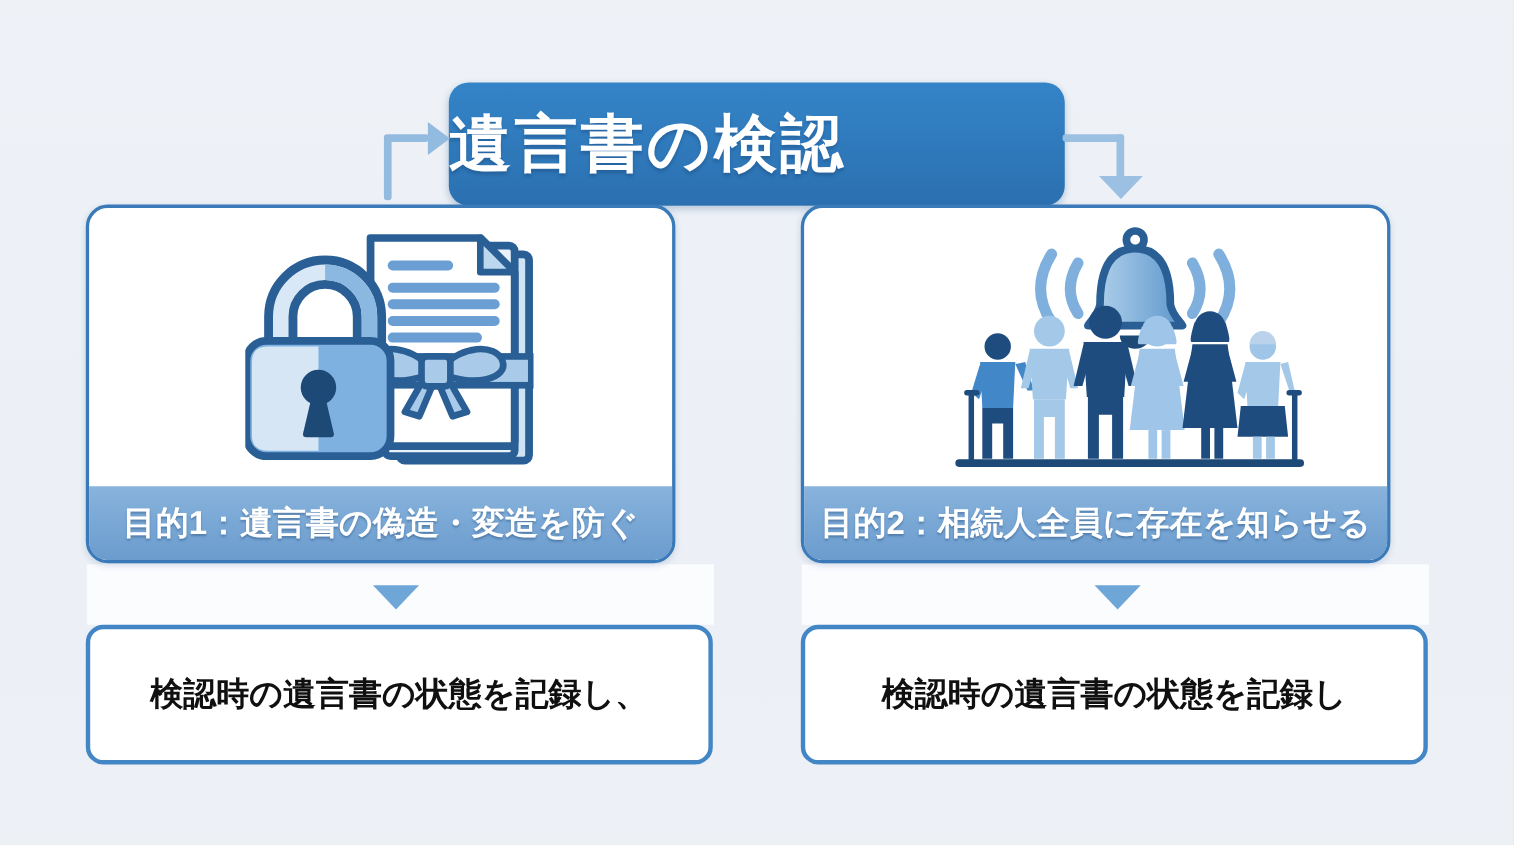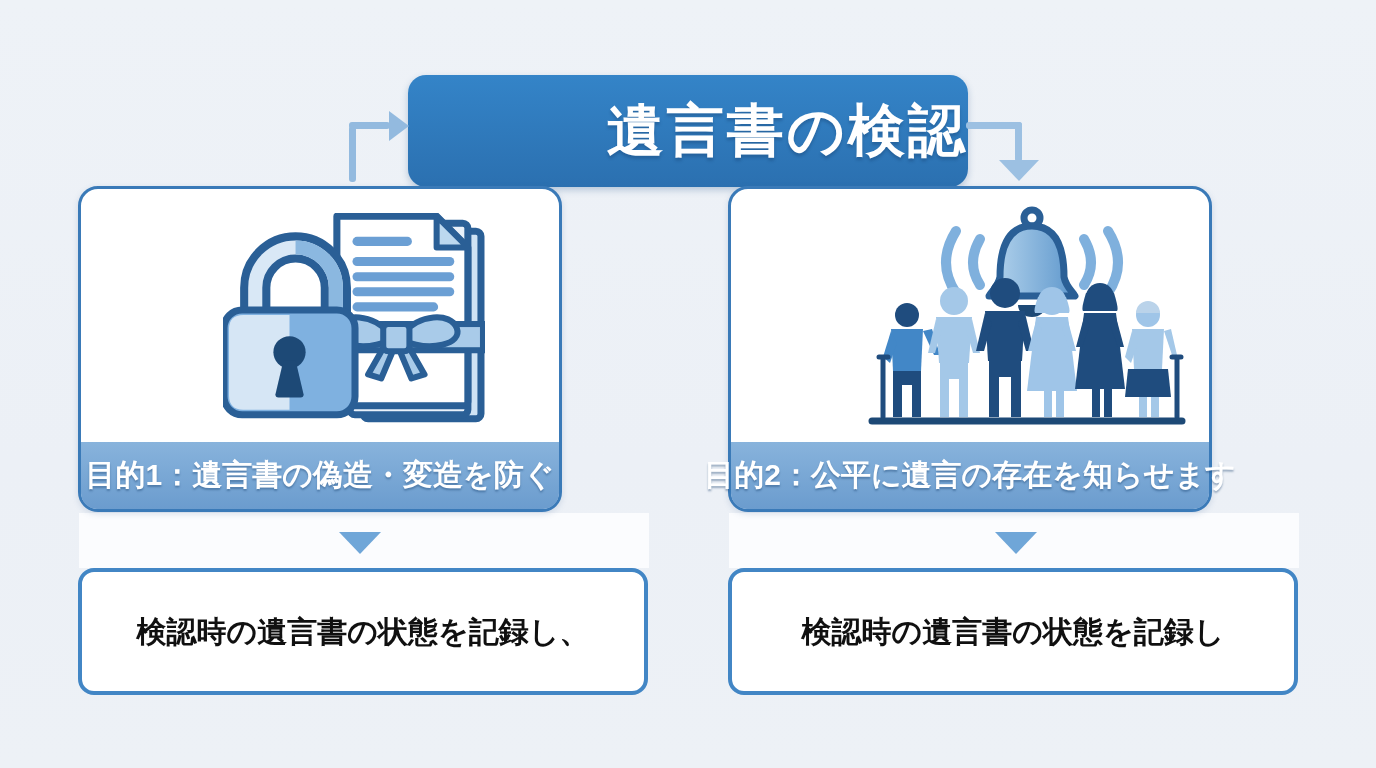--- a/index.html
+++ b/index.html
@@ -12,21 +12,21 @@
     width:1376px;height:768px;
     background:linear-gradient(180deg,#eef2f7 0%,#ecf0f6 60%,#edf1f6 100%);
     overflow:hidden;
   }
   
   .title-banner{
     position:absolute;left:408px;top:75px;width:560px;height:112px;
     background:linear-gradient(180deg,#3484c8 0%,#2b70b0 100%);
     border-radius:18px;
     box-shadow:0 3px 7px rgba(35,85,140,.28);
-    display:flex;align-items:center;justify-content:flex-end;
+    display:flex;align-items:center;justify-content:flex-start;
   }
   .title-banner span{
     color:#fff;font-size:57px;font-weight:800;letter-spacing:3px;
     text-shadow:0 3px 3px rgba(10,40,80,.25);
     white-space:nowrap;
   }
   
   .conn{position:absolute;background:#93badf;}
   .conn-l-v{left:349px;top:126px;width:7px;height:56px;border-radius:3px;}
   .conn-l-h{left:349px;top:122px;width:41px;height:7px;border-radius:3px;}
@@ -41,21 +41,21 @@
     position:absolute;left:999px;top:160px;width:0;height:0;
     border-left:20px solid transparent;border-right:20px solid transparent;
     border-top:21px solid #9cc0e2;
   }
   
   .gap-band{position:absolute;top:513px;height:55px;width:570px;background:#fbfcfe;}
   .gap-band.left{left:79px;}
   .gap-band.right{left:729px;}
   
   .card{
-    position:absolute;top:186px;width:484px;height:326px;
+    position:absolute;top:186px;width:536px;height:326px;
     background:#ffffff;border:3px solid #3a7ab8;border-radius:20px;
     box-sizing:border-box;
     box-shadow:0 2px 6px rgba(60,100,150,.18);
   }
   .card.left{left:78px;}
   .card.right{left:728px;}
   .card .caption{
     position:absolute;left:0;right:0;bottom:0;height:67px;
     background:linear-gradient(180deg,#88b3dc 0%,#6b9cce 100%);
     border-radius:0 0 16px 16px;
@@ -209,21 +209,21 @@
         <path d="M270 130 l-7 26 l6 6 l7 -20 Z" fill="#a4c8e8"></path>
         <path d="M302 130 l8 24 h5 l-6 -26 Z" fill="#a4c8e8"></path>
         <path d="M266 168 h40 l3 28 h-46 Z" fill="#1f4c7e"></path>
         <rect x="277" y="196" width="8" height="20" fill="#a4c8e8"></rect>
         <rect x="289" y="196" width="8" height="20" fill="#a4c8e8"></rect>
         <path d="M319 156 h-9 M315 156 v60" stroke="#1f4c7e" stroke-width="5" stroke-linecap="round" fill="none"></path>
 
         <path d="M10 220 H320" stroke="#1d4976" stroke-width="7" stroke-linecap="round"></path>
       </g>
     </svg>
-    <div class="caption">目的2：公平に遺言の存在を知らせます</div>
+    <div class="caption">目的2：相続人全員に存在を知らせる</div>
   </div>
 
   <div class="tri-down left"></div>
   <div class="tri-down right"></div>
 
   <div class="detail-box left">
     <div>検認時の遺言書の状態を記録し、</div>
   </div>
   <div class="detail-box right">
     <div>検認時の遺言書の状態を記録し</div>

